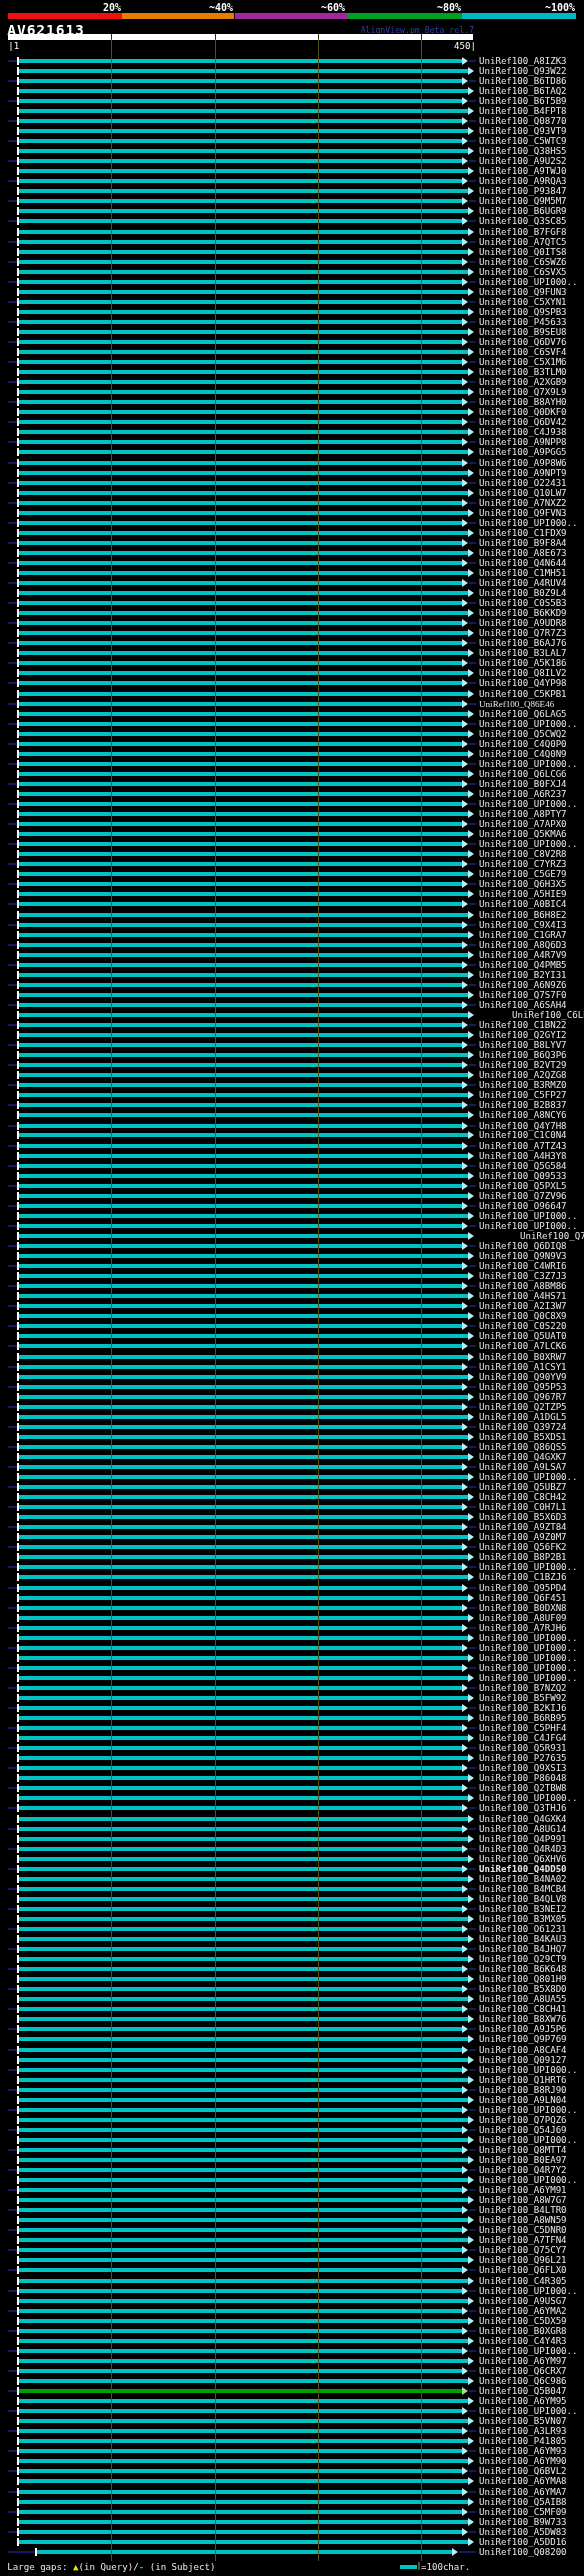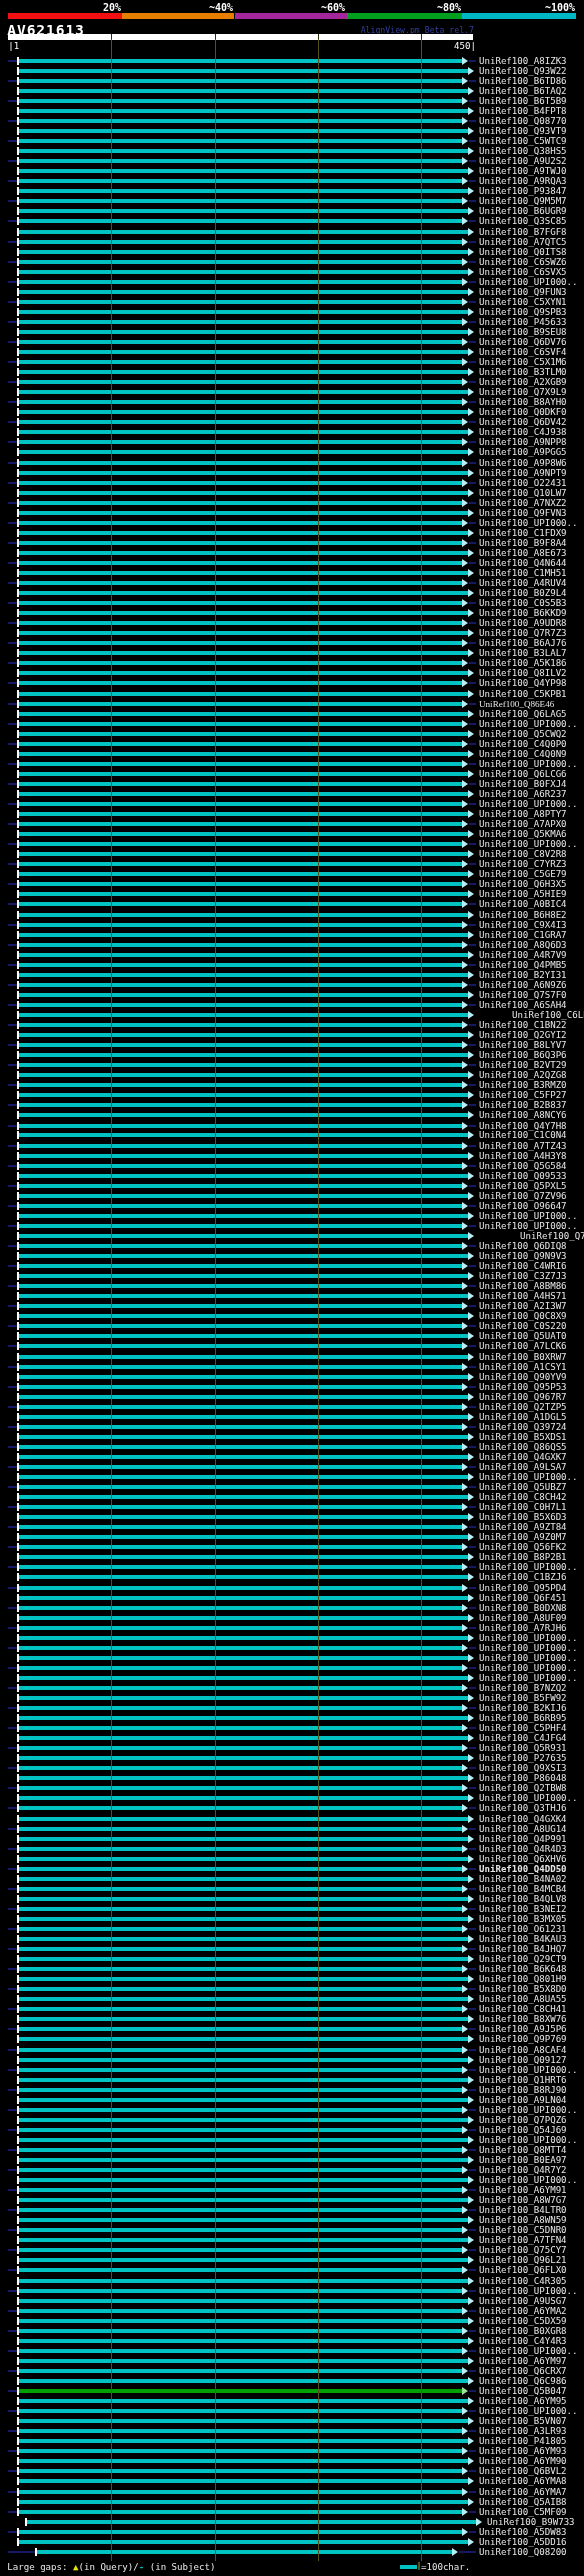--- a/index.html
+++ b/index.html
@@ -1759,21 +1759,21 @@
         <div class="abs row-label" style="left: 479px; top: 0px; color: rgb(232, 232, 232);">UniRef100_Q5AIB8</div>
       </div>
       <div class="abs" style="left: 0px; top: 2507px; width: 585px; height: 10px;">
         <div class="abs" style="left: 8.2px; top: 4.1px; width: 9.1px; height: 1.8px; background: rgb(23, 23, 104);"></div>
         <div class="abs" style="left: 17.4px; top: 1.4px; width: 1.8px; height: 7.3px; background: rgb(255, 255, 255);"></div>
         <div class="abs" title="UniRef100_C5MF09" style="left: 19px; top: 3.2px; width: 443px; height: 3.7px; background: rgb(0, 194, 194);"></div>
         <div class="abs" style="left: 462px; top: 0.5px; width: 0px; height: 0px; border-left: 6.4px solid rgb(184, 238, 245); border-top: 4.6px solid transparent; border-bottom: 4.6px solid transparent;"></div>
         <div class="abs" style="left: 469px; top: 4.1px; width: 7.3px; height: 1.8px; background: rgb(23, 23, 104);"></div>
         <div class="abs row-label" style="left: 479px; top: 0px; color: rgb(232, 232, 232);">UniRef100_C5MF09</div>
       </div>
-      <div class="abs" style="left: 8px; top: 2517px; width: 557px; height: 10px;">
+      <div class="abs" style="left: 0px; top: 2517px; width: 557px; height: 10px;">
         <div class="abs" style="left: 17.4px; top: 1.4px; width: 1.8px; height: 7.3px; background: rgb(255, 255, 255);"></div>
         <div class="abs" title="UniRef100_B9W733" style="left: 19px; top: 3.2px; width: 449px; height: 3.7px; background: rgb(0, 194, 194);"></div>
         <div class="abs" style="left: 468px; top: 0.5px; width: 0px; height: 0px; border-left: 6.4px solid rgb(184, 238, 245); border-top: 4.6px solid transparent; border-bottom: 4.6px solid transparent;"></div>
         <div class="abs row-label" style="left: 479px; top: 0px; color: rgb(232, 232, 232);">UniRef100_B9W733</div>
       </div>
       <div class="abs" style="left: 0px; top: 2527px; width: 585px; height: 10px;">
         <div class="abs" style="left: 8.2px; top: 4.1px; width: 9.1px; height: 1.8px; background: rgb(23, 23, 104);"></div>
         <div class="abs" style="left: 17.4px; top: 1.4px; width: 1.8px; height: 7.3px; background: rgb(255, 255, 255);"></div>
         <div class="abs" title="UniRef100_A5DW83" style="left: 19px; top: 3.2px; width: 443px; height: 3.7px; background: rgb(0, 194, 194);"></div>
         <div class="abs" style="left: 462px; top: 0.5px; width: 0px; height: 0px; border-left: 6.4px solid rgb(184, 238, 245); border-top: 4.6px solid transparent; border-bottom: 4.6px solid transparent;"></div>

